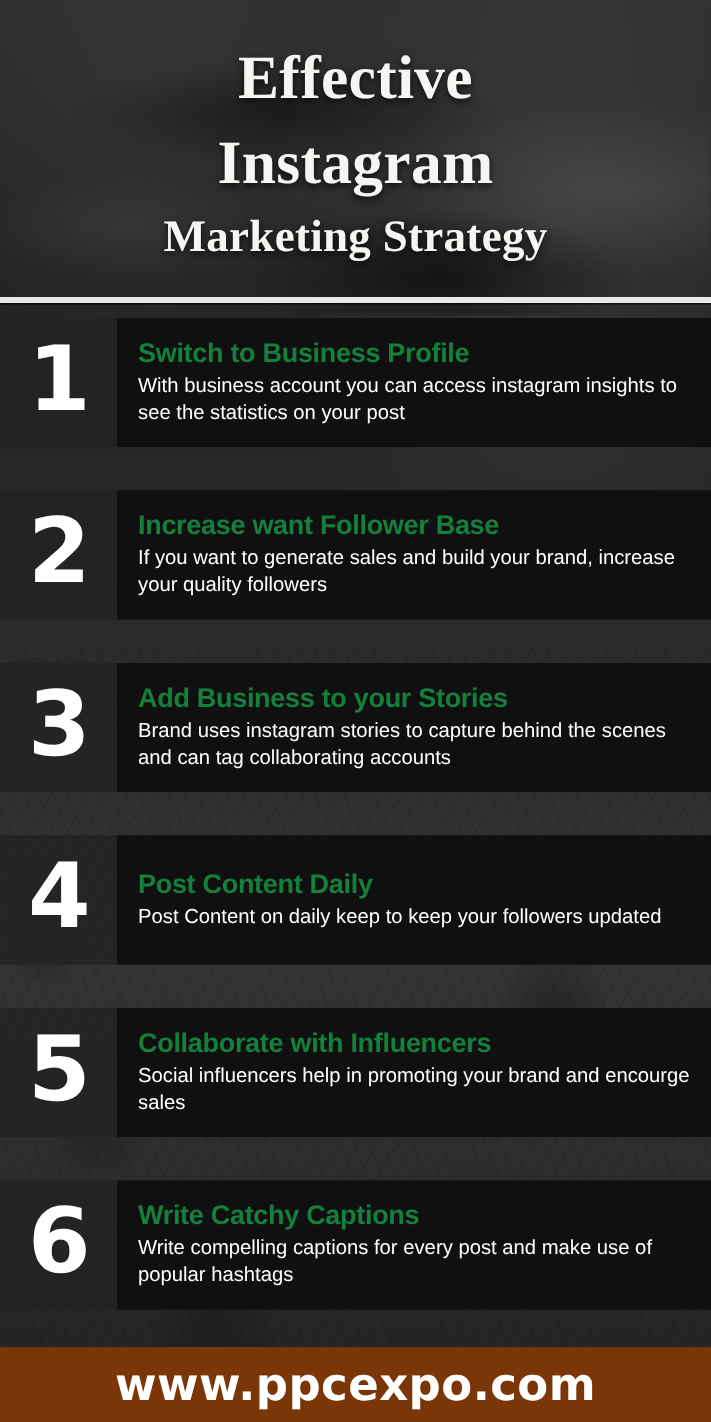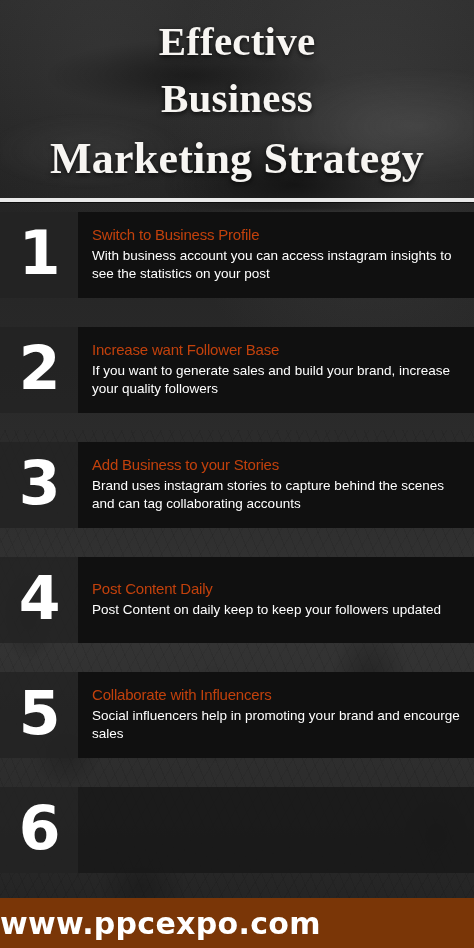--- a/index.html
+++ b/index.html
@@ -67,21 +67,21 @@
     font-family:"Liberation Serif", serif;
     font-weight:bold;
     color:#f7f5f2;
     font-size:41px;
     line-height:1.40;
     letter-spacing:0.2px;
     text-align:center;
     white-space:nowrap;
     text-shadow:0 2px 5px rgba(0,0,0,0.75);
   }
-  .header-title-line.wide { font-size:44px; }
+  .header-title-line.wide { font-size:30px; }
 
   .header-rule {
     position:relative;
     height:4px;
     background:#e9e9e9;
     box-shadow:0 1px 0 rgba(0,0,0,0.6);
     margin-top:2px;
   }
 
   
@@ -119,63 +119,64 @@
   .step-body {
     flex:1 1 auto;
     height:100%;
     background:#101010;
     padding:9px 10px 9px 14px;
     display:flex;
     flex-direction:column;
     justify-content:center;
   }
   .step-heading {
-    color:#c2410c;
-    font-size:15px;
-    font-weight:normal;
+    color:#15803d;
+    font-size:18px;
+    font-weight:bold;
     line-height:1.08;
     letter-spacing:-0.2px;
     margin-bottom:3px;
     white-space:nowrap;
   }
   .step-desc {
     color:#ffffff;
     font-size:13.5px;
     font-weight:normal;
     line-height:1.33;
   }
 
   
   .footer {
     position:absolute;
     left:0; right:0; bottom:0;
     height:50px;
     display:flex;
     align-items:center;
+    justify-content:center;
   }
   .footer-url {
     color:#ffffff;
     font-size:30px;
     font-weight:bold;
     letter-spacing:0.3px;
     font-family:"DejaVu Sans", sans-serif;
   }
 </style>
 </head>
 <body>
 
 <div id="poster">
 
   <div class="bg-base"></div>
   <div class="bg-smoke"></div>
   <div class="bg-foliage"></div>
 
   <div class="header">
     <div class="header-title-line">Effective</div>
-    <div class="header-title-line">Business</div>
+    <div class="header-title-line">Instagram</div>
     <div class="header-title-line wide">Marketing Strategy</div>
   </div>
   <div class="header-rule" style="background: rgb(233, 233, 233);"></div>
 
   <div class="list">
 
     <div class="step">
       <div class="step-number">1</div>
       <div class="step-body">
         <div class="step-heading">Switch to Business Profile</div>
@@ -210,20 +211,24 @@
     <div class="step">
       <div class="step-number">5</div>
       <div class="step-body">
         <div class="step-heading">Collaborate with Influencers</div>
         <div class="step-desc">Social influencers help in promoting your brand and encourge sales</div>
       </div>
     </div>
 
     <div class="step">
       <div class="step-number">6</div>
+      <div class="step-body">
+        <div class="step-heading">Write Catchy Captions</div>
+        <div class="step-desc">Write compelling captions for every post and make use of popular hashtags</div>
+      </div>
     </div>
 
   </div>
 
   <div class="footer" style="background: rgb(122, 54, 7);">
     <div class="footer-url">www.ppcexpo.com</div>
   </div>
 
 </div>
 

